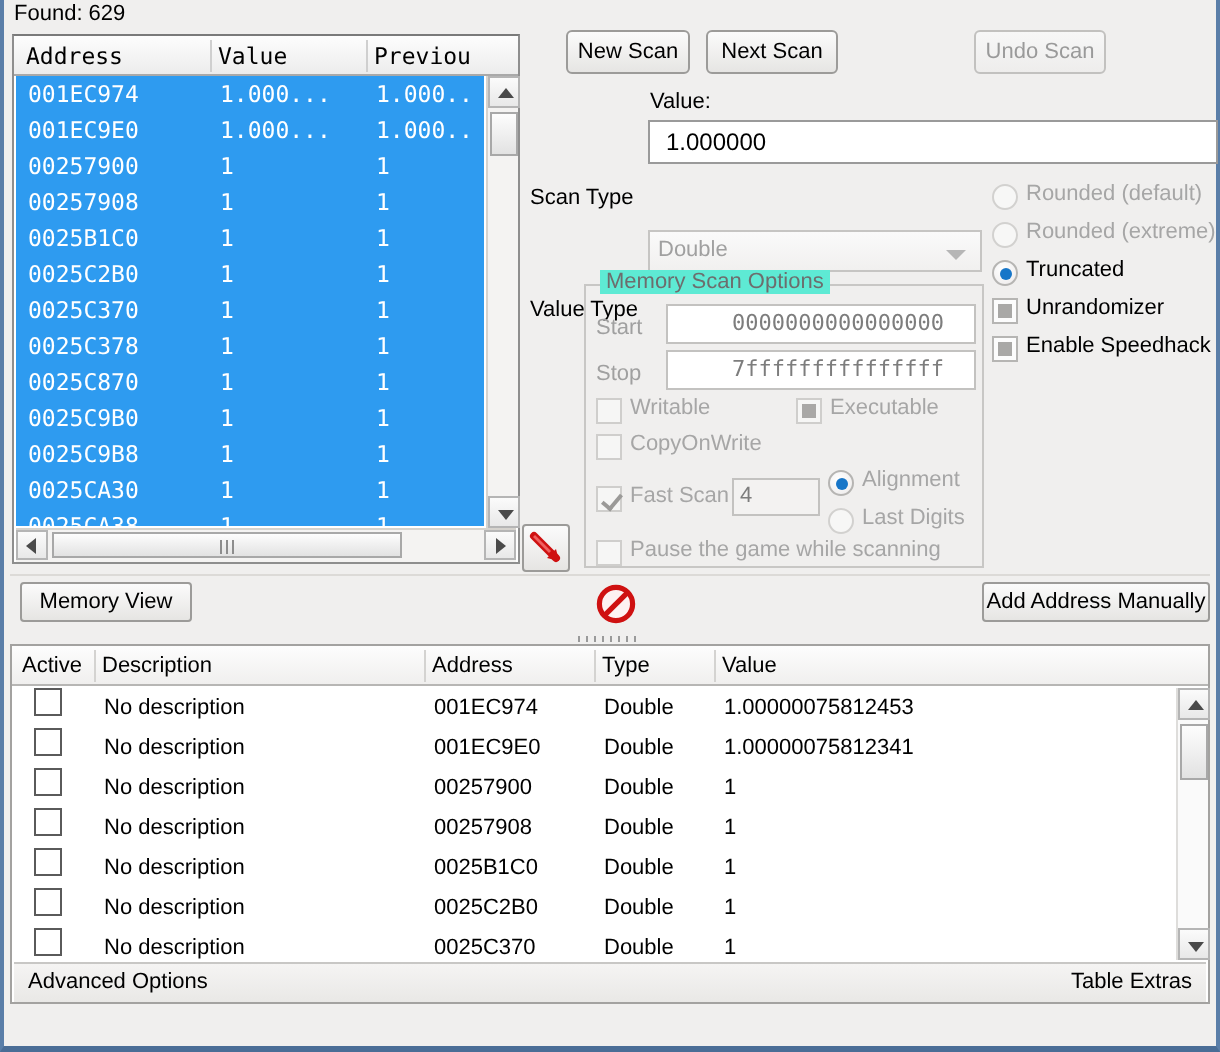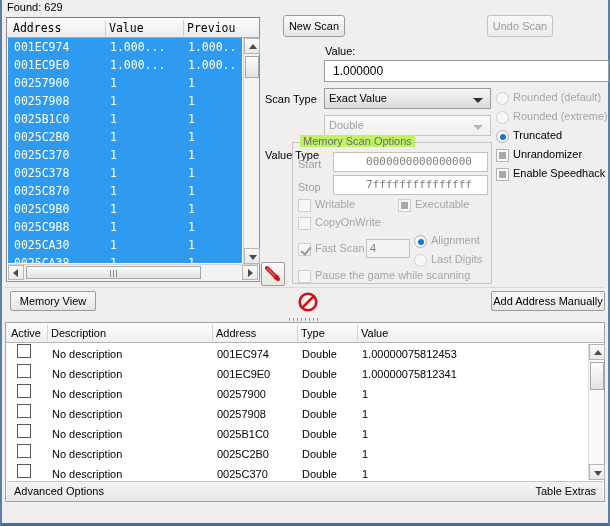--- a/index.html
+++ b/index.html
@@ -252,21 +252,21 @@
   #o-speedhack   { left: 494px; top: 168px; }
 
   
   .group {
     position: absolute; left: 290px; top: 142px; width: 200px; height: 142px;
     border: 1px solid #c8c7c5;
     box-sizing: border-box;
   }
   .group-title {
     position: absolute; left: 298px; top: 135px;
-    background: #bef264; padding: 0 3px;
+    background: #5eead4; padding: 0 3px;
     font-size: 11px; color: #6d6d6d;
   }
   .ms-lbl { position: absolute; font-size: 11px; color: #a0a0a0; }
   .hexfield {
     position: absolute; height: 20px;
     background: #fff;
     border: 1px solid #c3c2c0;
     box-sizing: border-box;
     font-family: "DejaVu Sans Mono", monospace;
     font-size: 11px; line-height: 18px;
@@ -491,31 +491,28 @@
       <div class="hs-thumb">
           <div class="hs-grip"></div>
         </div>
       <div class="hs-btn right">
           <div class="hs-arrow"></div>
         </div>
     </div>
   </div>
 
   <div class="btn" id="new-scan">New Scan</div>
+  <div class="btn" id="next-scan">Next Scan</div>
   <div class="btn disabled" id="undo-scan">Undo Scan</div>
 
 
   <div class="value-lbl">Value:</div>
   <div class="value-box">1.000000</div>
 
   <div class="cmb-lbl" id="lbl-scan-type">Scan Type</div>
-  <div class="combo" id="scan-type">
-    <span>Exact Value</span>
-    <span class="carat"></span>
-  </div>
 
   <div class="cmb-lbl" id="lbl-value-type">Value Type</div>
   <div class="combo disabled" id="value-type">
     <span>Double</span>
     <span class="carat"></span>
   </div>
 
   <div class="opt dim" id="o-rounded-def">
     <span class="radio dim"></span>
     <span class="lbl">Rounded (default)</span>

